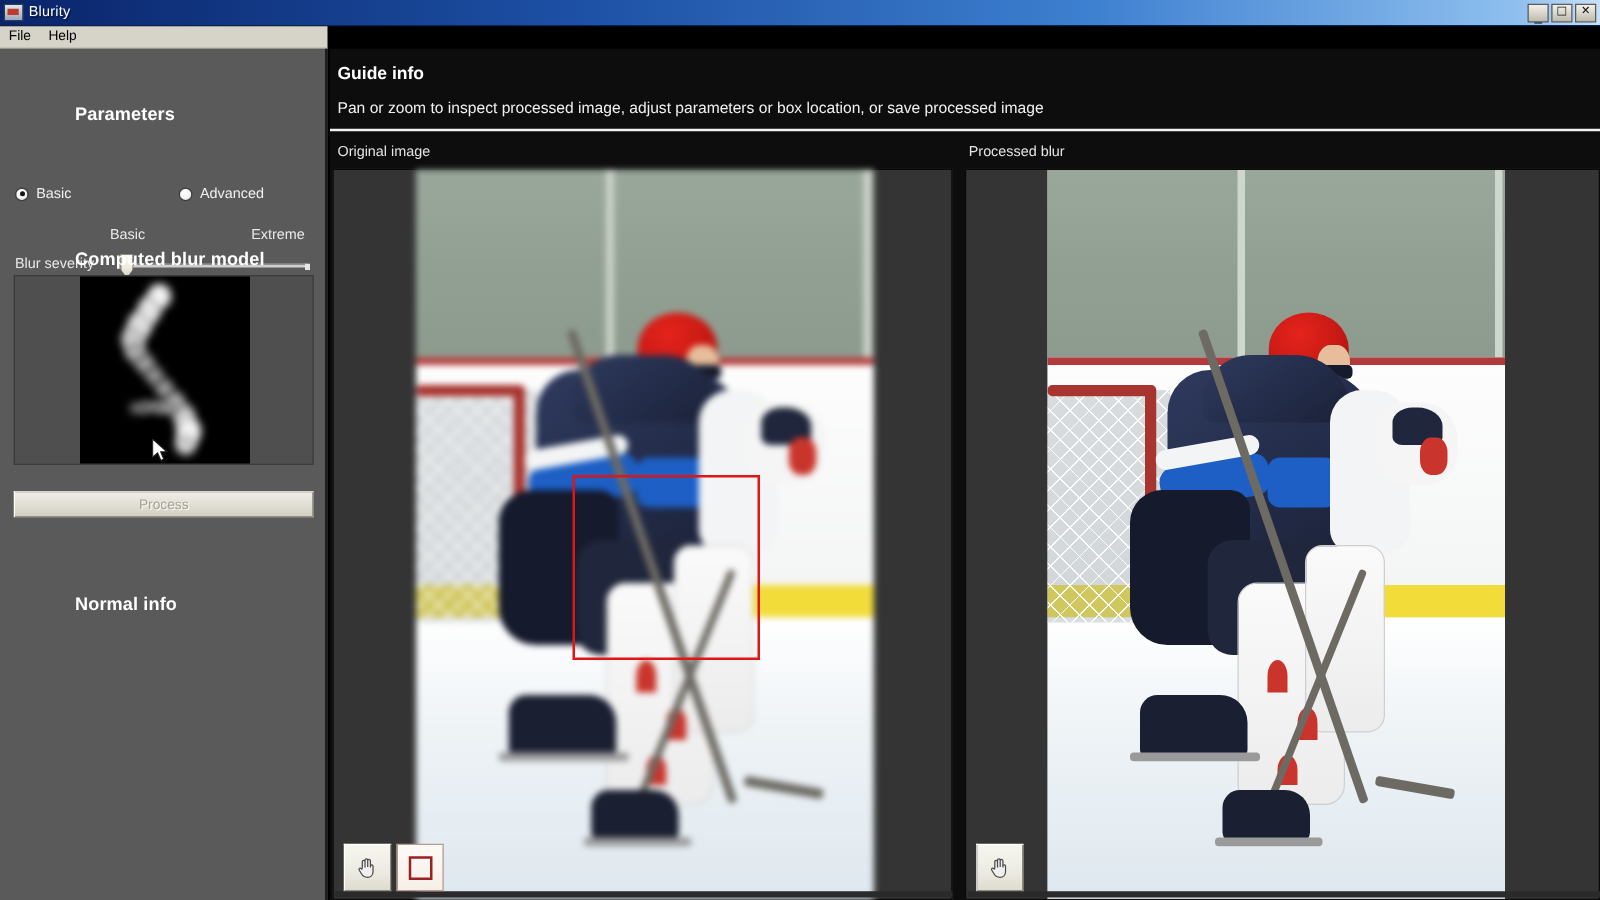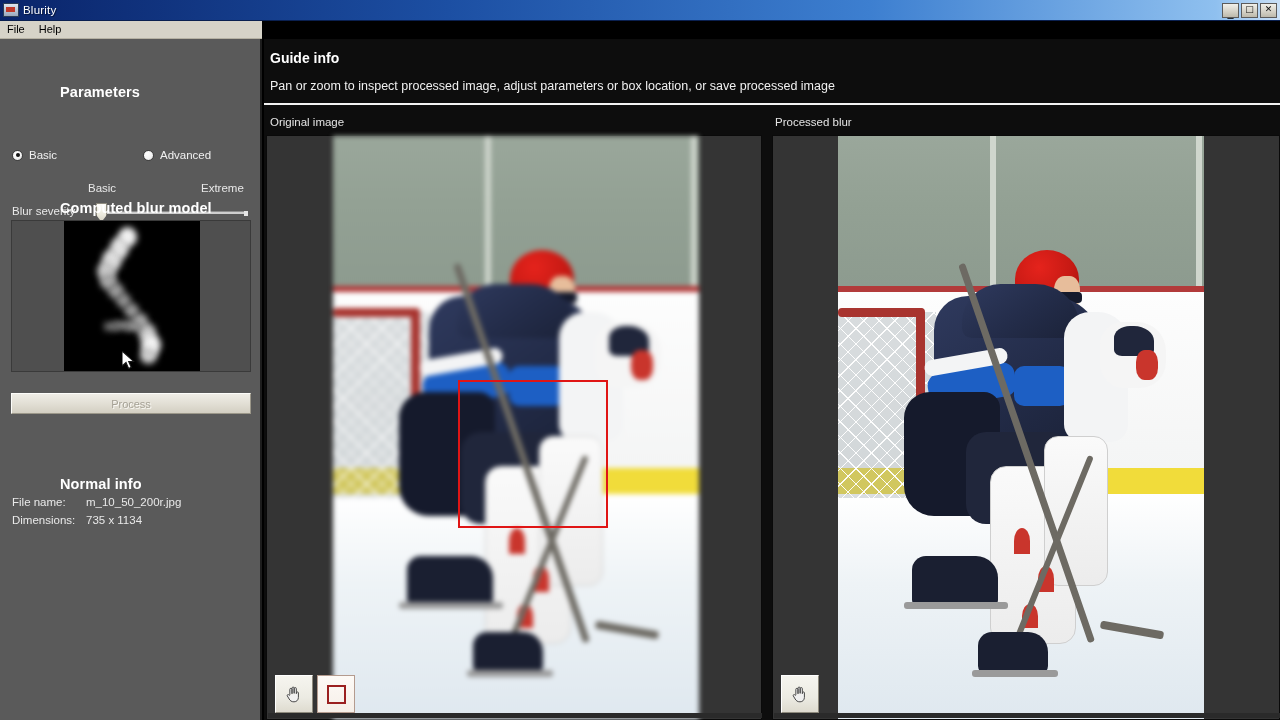--- a/index.html
+++ b/index.html
@@ -425,30 +425,20 @@
         <svg width="14" height="20" viewBox="0 0 14 20">
           <polygon points="0,0 0,15 4,11.5 6.6,17.5 9.2,16.3 6.7,10.6 11.6,10.4" fill="#ffffff" stroke="#1a1a1a" stroke-width="1.1"></polygon>
         </svg>
       </div>
     </div>
 
     <div class="procbtn">Process</div>
 
     <div class="sec-title t-imageinfo">Normal info</div>
 
-    <div class="infogrid">
-      <div class="inforow">
-        <div class="infolabel">File name:</div>
-        <div class="infoval">m_10_50_200r.jpg</div>
-      </div>
-      <div class="inforow">
-        <div class="infolabel">Dimensions:</div>
-        <div class="infoval">735 x 1134</div>
-      </div>
-    </div>
   </div>
 
   <div class="rightarea">
 
     <div class="guide">
       <div class="guide-title">Guide info</div>
       <div class="guide-sub">Pan or zoom to inspect processed image, adjust parameters or box location, or save processed image</div>
     </div>
 
     <div class="panel-caption cap-original">Original image</div>

